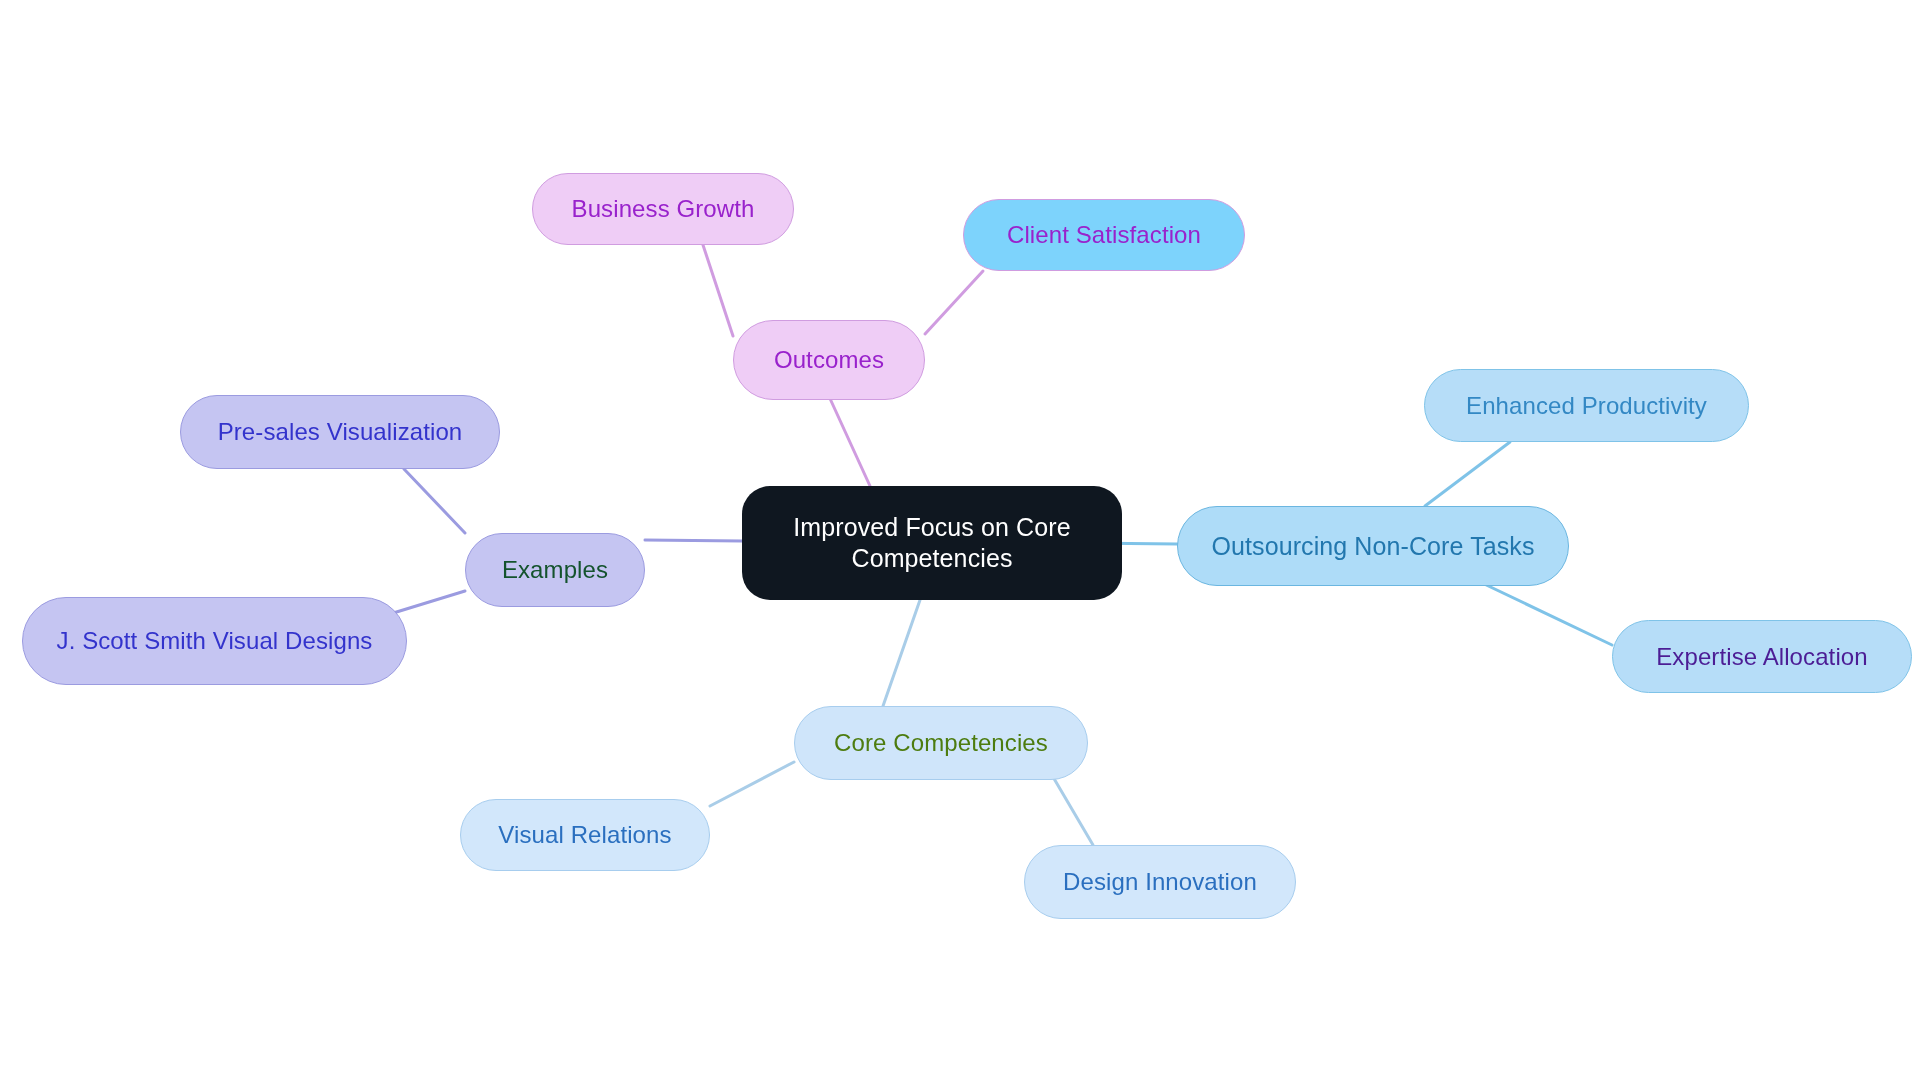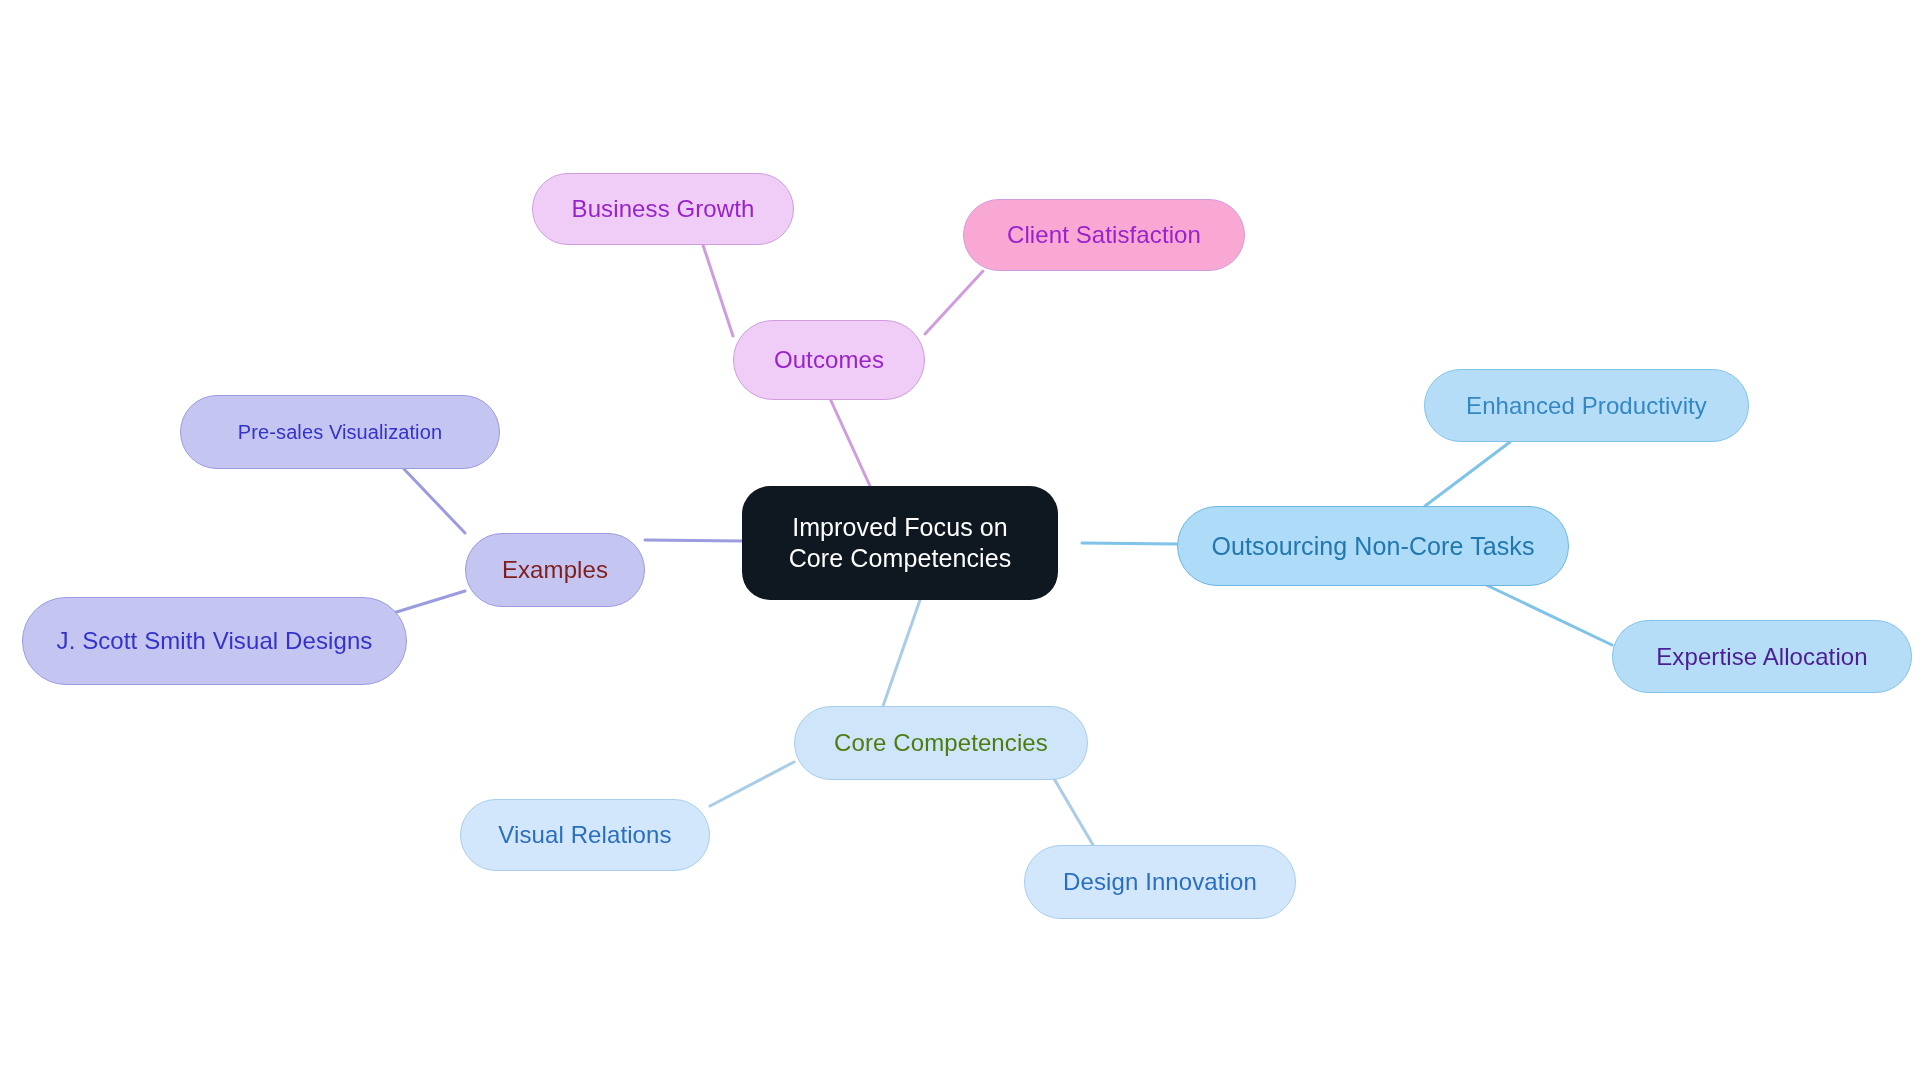--- a/index.html
+++ b/index.html
@@ -57,29 +57,29 @@
       <line x1="794" y1="762" x2="710" y2="806" stroke="#A9CDE8" stroke-width="3" stroke-linecap="round"></line>
       <line x1="1046" y1="765" x2="1093" y2="845" stroke="#A9CDE8" stroke-width="3" stroke-linecap="round"></line>
       <line x1="645" y1="540" x2="742" y2="541" stroke="#9B9BE0" stroke-width="3" stroke-linecap="round"></line>
       <line x1="465" y1="533" x2="404" y2="469" stroke="#9B9BE0" stroke-width="3" stroke-linecap="round"></line>
       <line x1="465" y1="591" x2="390" y2="614" stroke="#9B9BE0" stroke-width="3" stroke-linecap="round"></line>
       <line x1="870" y1="486" x2="827" y2="392" stroke="#D09CE0" stroke-width="3" stroke-linecap="round"></line>
       <line x1="733" y1="336" x2="703" y2="245" stroke="#D09CE0" stroke-width="3" stroke-linecap="round"></line>
       <line x1="925" y1="334" x2="983" y2="271" stroke="#D09CE0" stroke-width="3" stroke-linecap="round"></line>
     </svg>
   <div id="node-layer">
-      <div class="node node-root" style="left: 742px; top: 486px; width: 316px; height: 114px; background: rgb(15, 23, 32); color: rgb(255, 255, 255); border-color: rgb(15, 23, 32); font-size: 25px;">
+      <div class="node node-root" style="left: 742px; top: 486px; width: 380px; height: 114px; background: rgb(15, 23, 32); color: rgb(255, 255, 255); border-color: rgb(15, 23, 32); font-size: 25px;">
         <span>Improved Focus on Core Competencies</span>
       </div>
       <div class="node" style="left: 1177px; top: 506px; width: 392px; height: 80px; background: rgb(174, 220, 248); color: rgb(34, 119, 174); border-color: rgb(107, 182, 224); font-size: 25px;"><span>Outsourcing Non-Core Tasks</span></div>
       <div class="node" style="left: 1424px; top: 369px; width: 325px; height: 73px; background: rgb(182, 221, 248); color: rgb(51, 136, 196); border-color: rgb(127, 195, 232); font-size: 24px; text-align: right;"><span>Enhanced Productivity</span></div>
       <div class="node" style="left: 1612px; top: 620px; width: 300px; height: 73px; background: rgb(182, 221, 248); color: #4c1d95; border-color: rgb(127, 195, 232); font-size: 24px;"><span>Expertise Allocation</span></div>
       <div class="node" style="left: 794px; top: 706px; width: 294px; height: 74px; background: rgb(207, 229, 250); color: #4d7c0f; border-color: rgb(167, 205, 238); font-size: 24px;"><span>Core Competencies</span></div>
       <div class="node" style="left: 460px; top: 799px; width: 250px; height: 72px; background: rgb(210, 231, 251); color: rgb(42, 111, 191); border-color: rgb(167, 205, 238); font-size: 24px;"><span>Visual Relations</span></div>
       <div class="node" style="left: 1024px; top: 845px; width: 272px; height: 74px; background: rgb(210, 231, 251); color: rgb(42, 111, 191); border-color: rgb(167, 205, 238); font-size: 24px;"><span>Design Innovation</span></div>
-      <div class="node" style="left: 465px; top: 533px; width: 180px; height: 74px; background: rgb(197, 197, 242); color: #7f1d1d; border-color: rgb(155, 155, 224); font-size: 24px;"><span>Examples</span></div>
-      <div class="node" style="left: 180px; top: 395px; width: 320px; height: 74px; background: rgb(197, 197, 242); color: rgb(51, 51, 204); border-color: rgb(155, 155, 224); font-size: 20px;"><span>Pre-sales Visualization</span></div>
+      <div class="node" style="left: 465px; top: 533px; width: 180px; height: 74px; background: rgb(197, 197, 242); color: #14532d; border-color: rgb(155, 155, 224); font-size: 24px;"><span>Examples</span></div>
+      <div class="node" style="left: 180px; top: 395px; width: 320px; height: 74px; background: rgb(197, 197, 242); color: rgb(51, 51, 204); border-color: rgb(155, 155, 224); font-size: 24px;"><span>Pre-sales Visualization</span></div>
       <div class="node" style="left: 22px; top: 597px; width: 385px; height: 88px; background: rgb(197, 197, 242); color: rgb(51, 51, 204); border-color: rgb(155, 155, 224); font-size: 24px;"><span>J. Scott Smith Visual Designs</span></div>
       <div class="node" style="left: 733px; top: 320px; width: 192px; height: 80px; background: rgb(239, 205, 246); color: rgb(153, 34, 204); border-color: rgb(208, 156, 224); font-size: 24px;"><span>Outcomes</span></div>
       <div class="node" style="left: 532px; top: 173px; width: 262px; height: 72px; background: rgb(239, 205, 246); color: rgb(153, 34, 204); border-color: rgb(208, 156, 224); font-size: 24px;"><span>Business Growth</span></div>
-      <div class="node" style="left: 963px; top: 199px; width: 282px; height: 72px; background: #f9a8d4; color: rgb(153, 34, 204); border-color: rgb(208, 156, 224); font-size: 24px;"><span>Client Satisfaction</span></div>
+      <div class="node" style="left: 963px; top: 199px; width: 282px; height: 72px; background: #7dd3fc; color: rgb(153, 34, 204); border-color: rgb(208, 156, 224); font-size: 24px;"><span>Client Satisfaction</span></div>
     </div>
 </div>
 
 </body></html>

